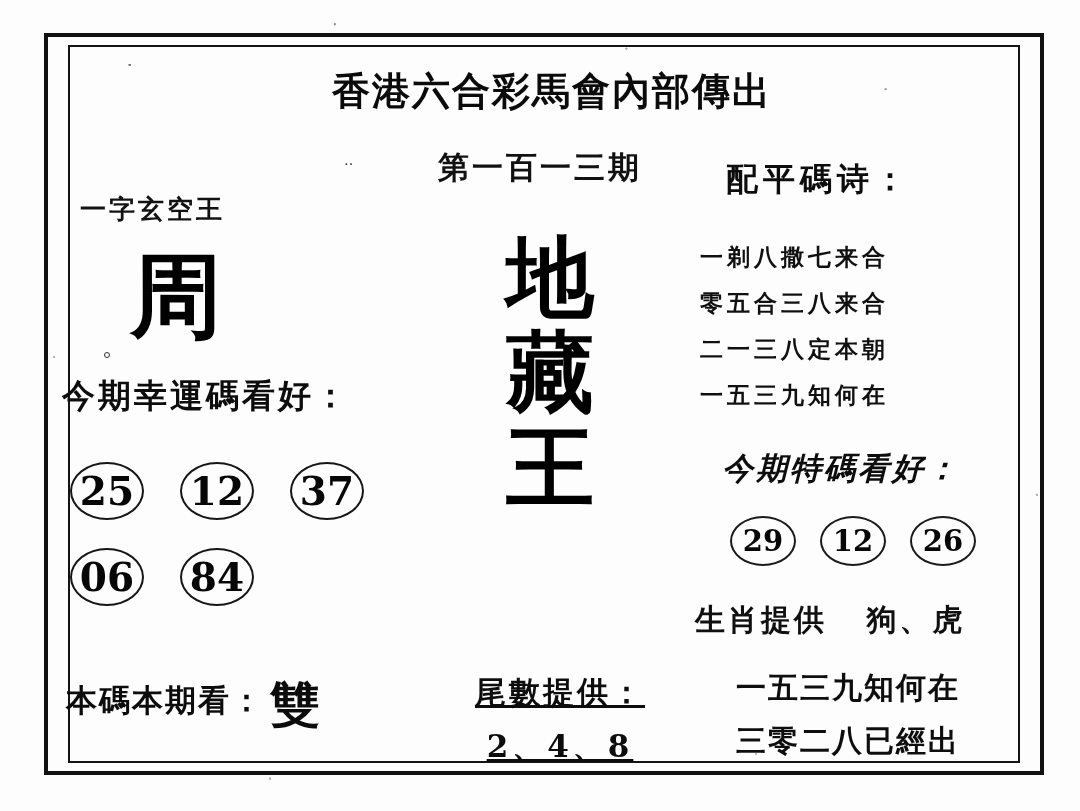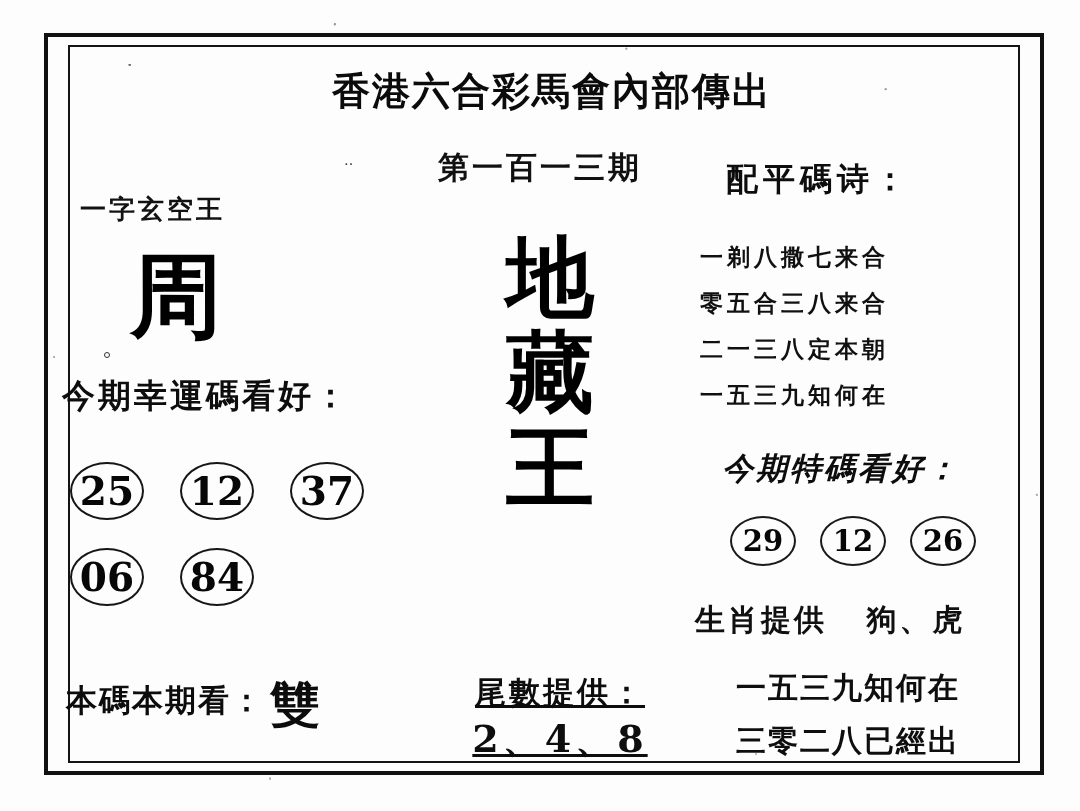--- a/index.html
+++ b/index.html
@@ -167,23 +167,23 @@
     font-family: "DejaVu Serif", serif;
     font-weight: bold;
     color: #0d0d0d;
     text-decoration: underline;
   }
   .tail-title {
     font-size: 31px;
     letter-spacing: 3px;
   }
   .tail-values {
-    font-size: 38px;
+    font-size: 31px;
     letter-spacing: 4px;
-    margin-top: 0;
+    margin-top: 12px;
   }
 
   
   .right-title {
     position: absolute;
     left: 726px; top: 158px;
     font-family: "DejaVu Serif", serif;
     font-size: 32px;
     font-weight: bold;
     letter-spacing: 5px;

